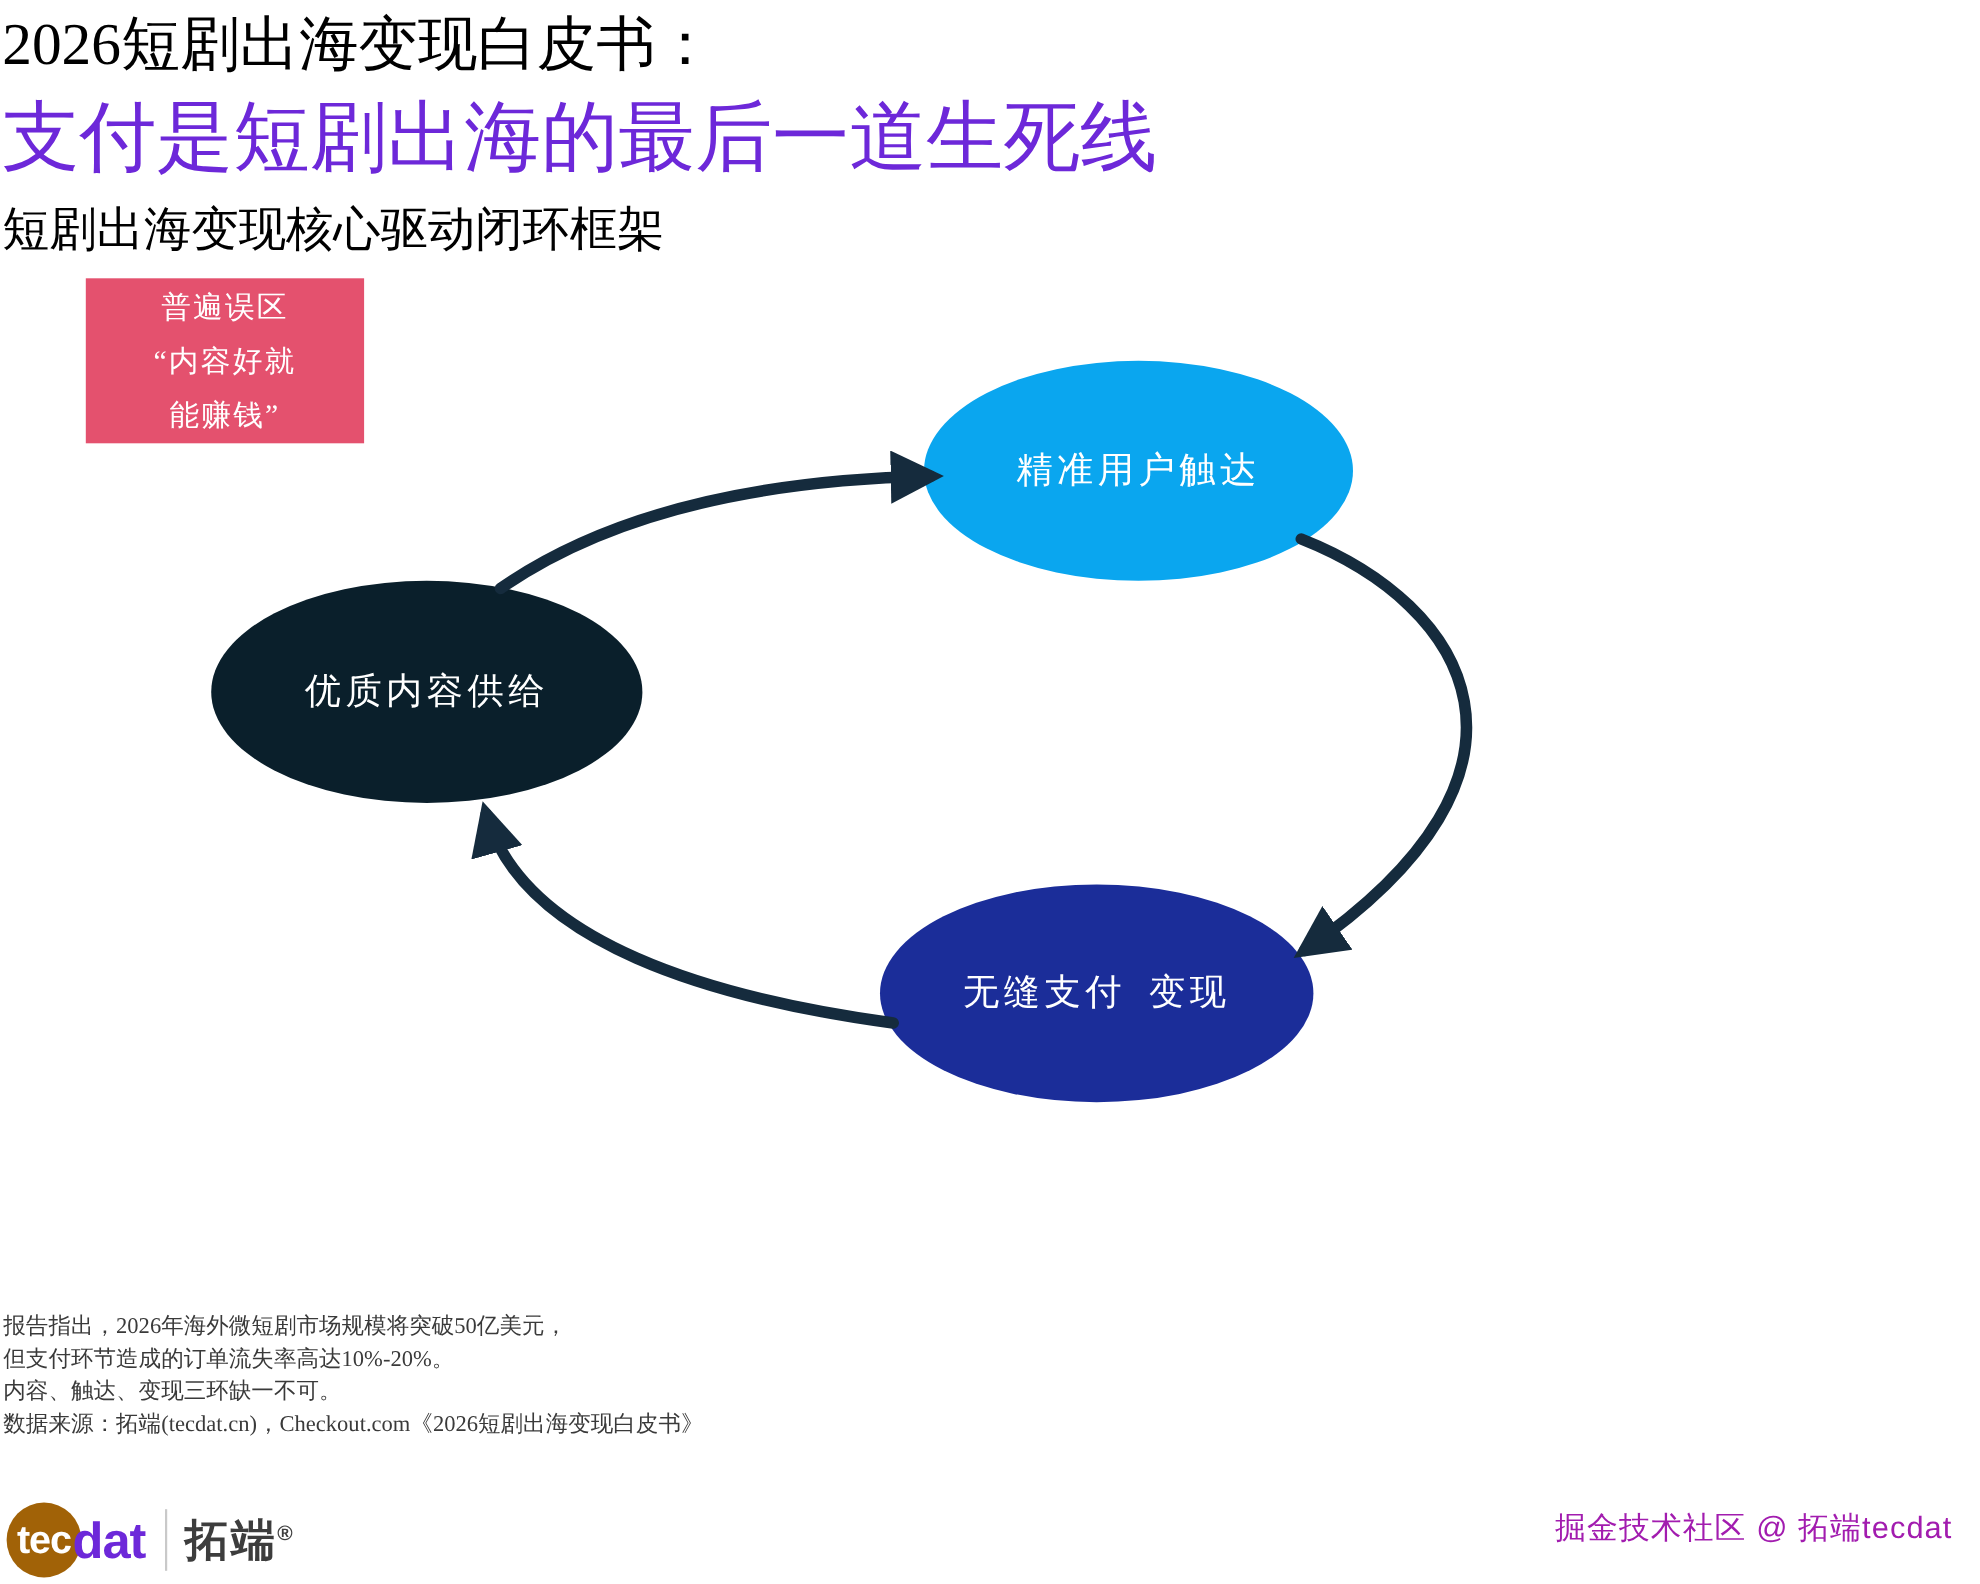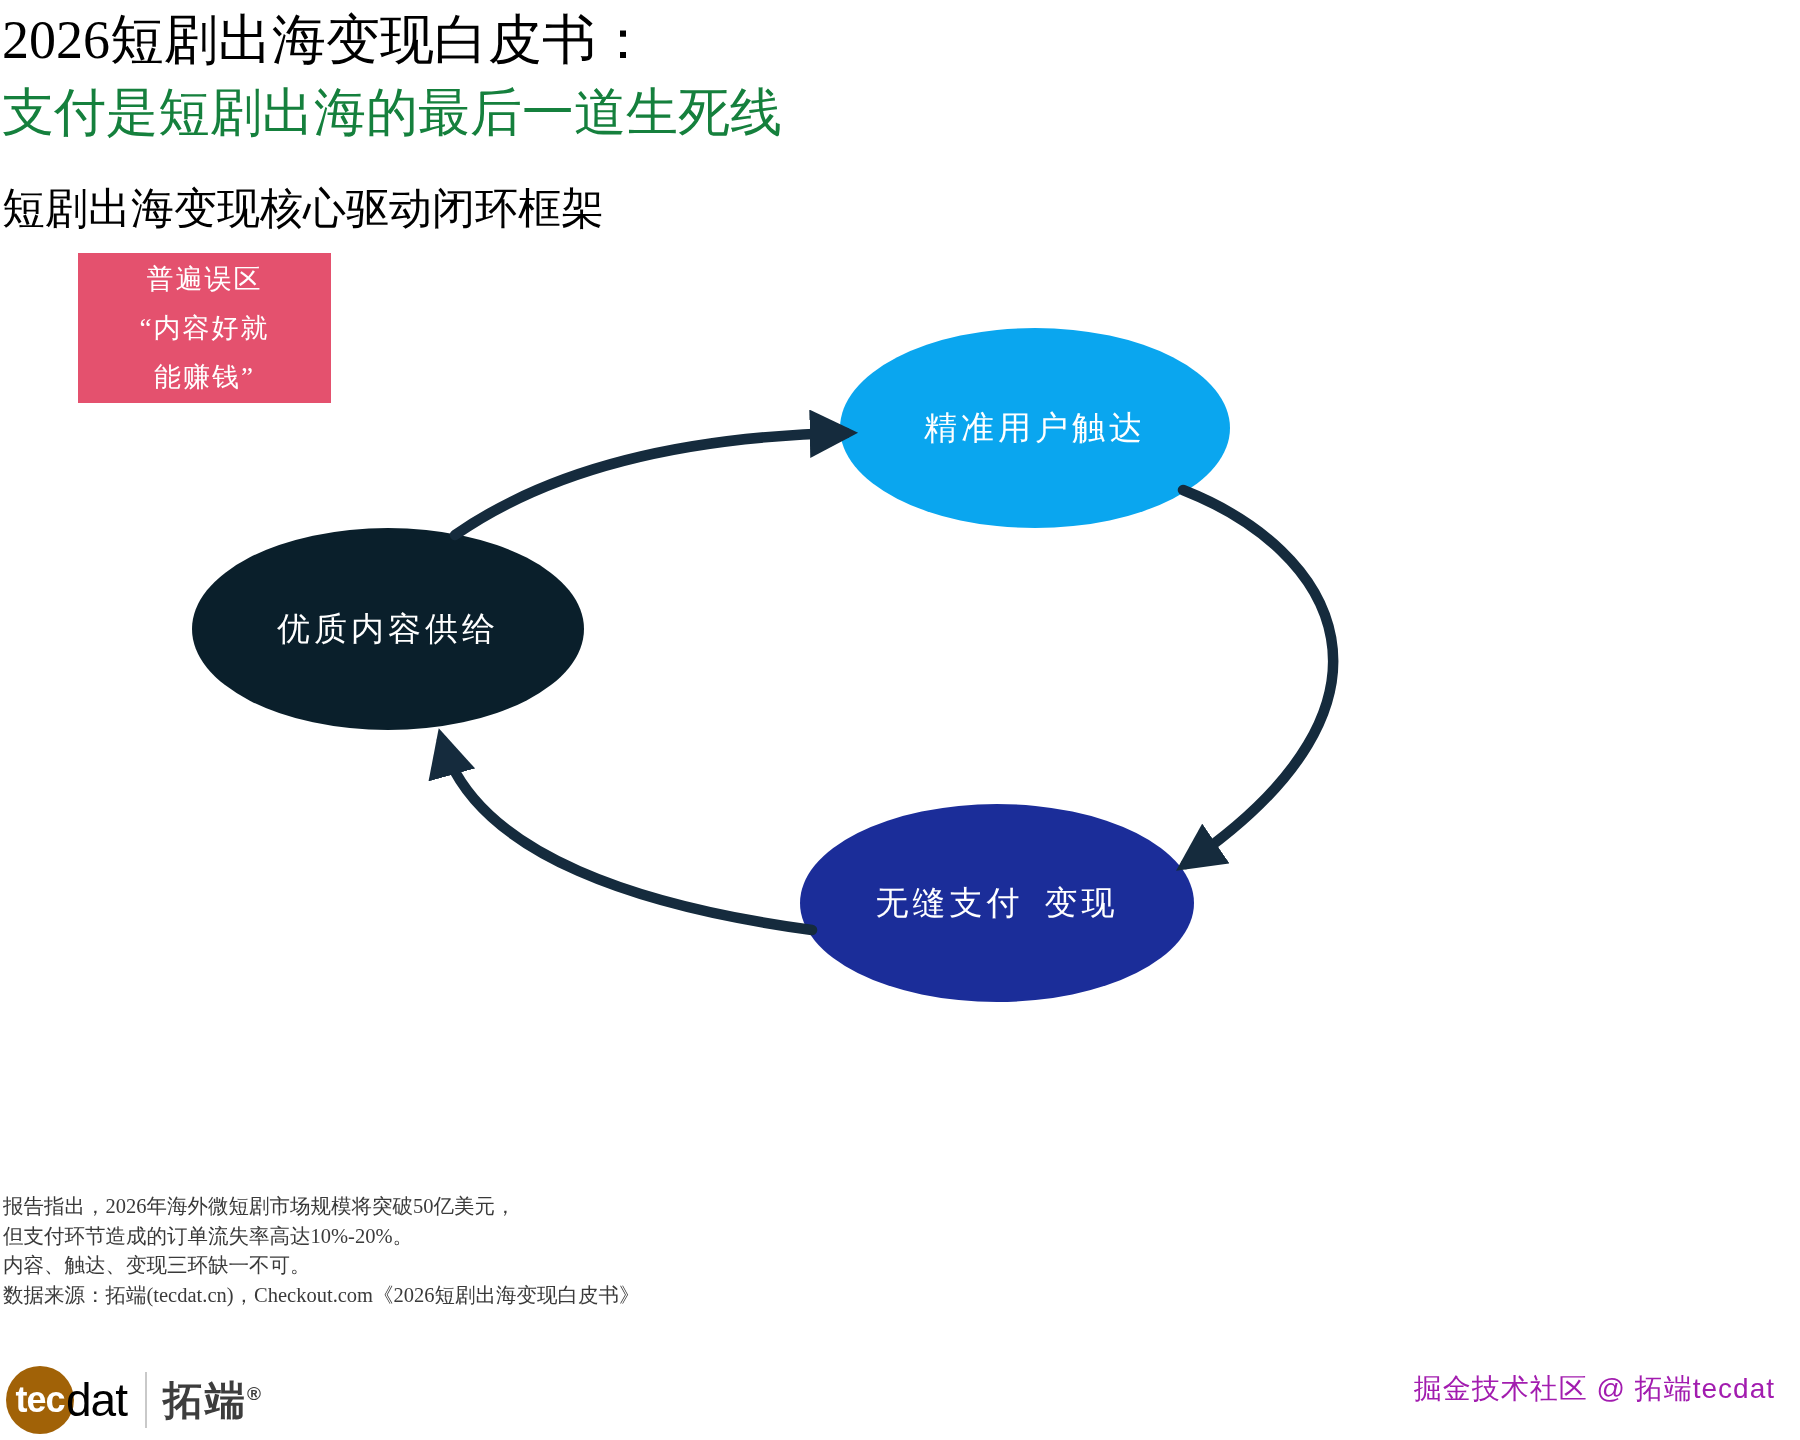--- a/index.html
+++ b/index.html
@@ -5,21 +5,21 @@
   html,body{margin:0;padding:0;background:#fff;}
   .page{
     position:relative;
     width:1800px;height:1440px;
     background:#ffffff;
     overflow:hidden;
     font-family:"Liberation Serif","DejaVu Serif",serif;
   }
   
   .title-1{position:absolute;left:2px;top:4px;font-size:54px;color:#000;white-space:nowrap;}
-  .title-2{position:absolute;left:2px;top:78px;font-size:52px;color:#15803d;white-space:nowrap;}
+  .title-2{position:absolute;left:2px;top:78px;font-size:70px;color:#6d28d9;white-space:nowrap;}
   .subtitle{position:absolute;left:2px;top:148px;font-size:43px;color:#000;white-space:nowrap;margin-top:32px;}
   
   .mis-box{
     position:absolute;left:78px;top:253px;width:253px;height:150px;
     display:flex;flex-direction:column;justify-content:center;align-items:center;
     color:#ffffff;font-size:27px;line-height:49px;letter-spacing:2px;text-align:center;
   }
   
   .node{
     position:absolute;border-radius:50%;
@@ -40,21 +40,21 @@
     position:absolute;left:6px;top:1364px;height:72px;
     display:flex;align-items:center;
     font-family:"Liberation Sans","DejaVu Sans",sans-serif;
   }
   .logo-circle{
     width:68px;height:68px;border-radius:50%;background:#a16207;
     display:flex;align-items:center;justify-content:center;
     color:#ffffff;font-size:36px;font-weight:bold;letter-spacing:-1px;
     flex:0 0 auto;
   }
-  .logo-dat{font-size:46px;font-weight:normal;color:#000000;margin-left:-8px;letter-spacing:-1px;}
+  .logo-dat{font-size:46px;font-weight:bold;color:#6d28d9;margin-left:-8px;letter-spacing:-1px;}
   .logo-divider{width:2px;height:56px;background:#c9c9c9;margin:0 16px 0 18px;}
   .logo-cn{font-size:40px;font-weight:bold;color:#3d3d3d;letter-spacing:2px;}
   .logo-reg{font-size:19px;font-weight:bold;color:#3d3d3d;vertical-align:super;line-height:1;}
   .watermark{
     position:absolute;right:25px;top:1370px;
     font-family:"Liberation Sans","DejaVu Sans",sans-serif;
     font-size:28px;color:#a21caf;letter-spacing:1px;white-space:nowrap;
     text-shadow:1px 1px 0 #ffffff;
   }
 </style>

